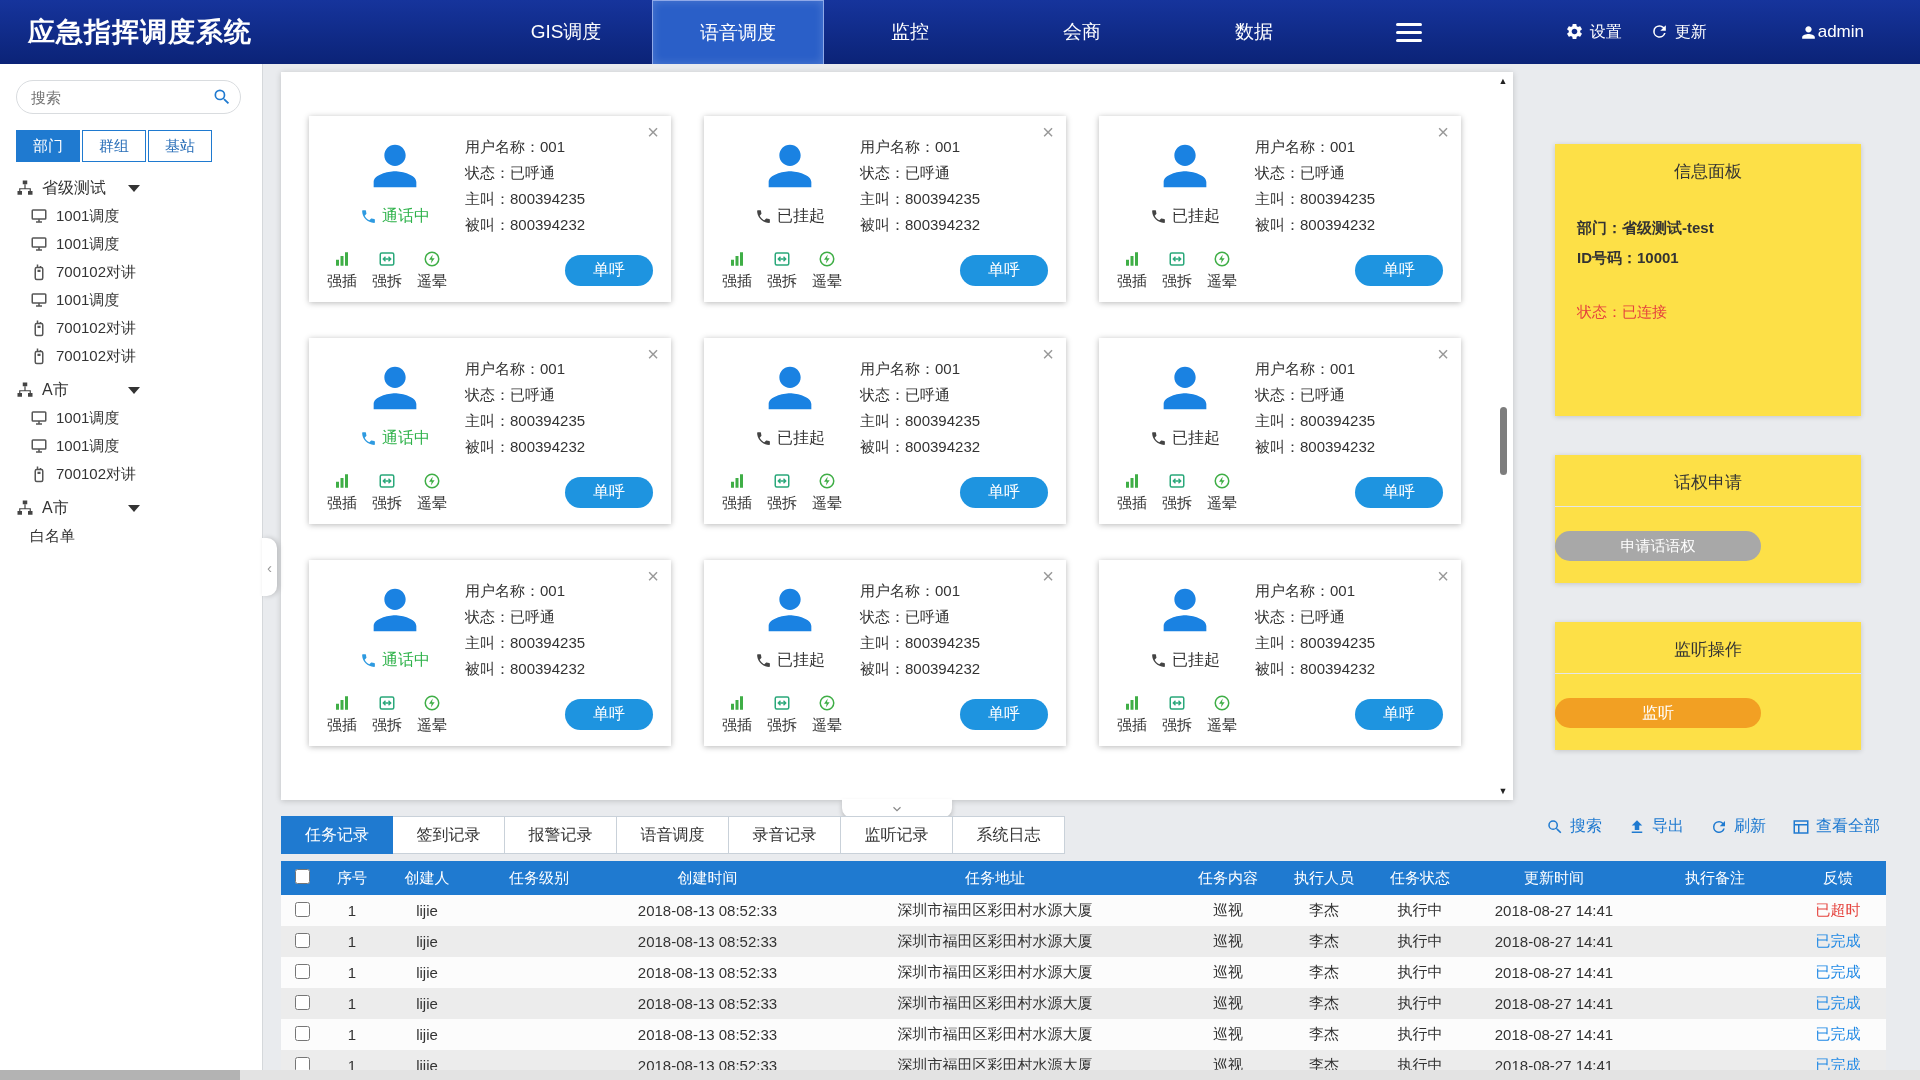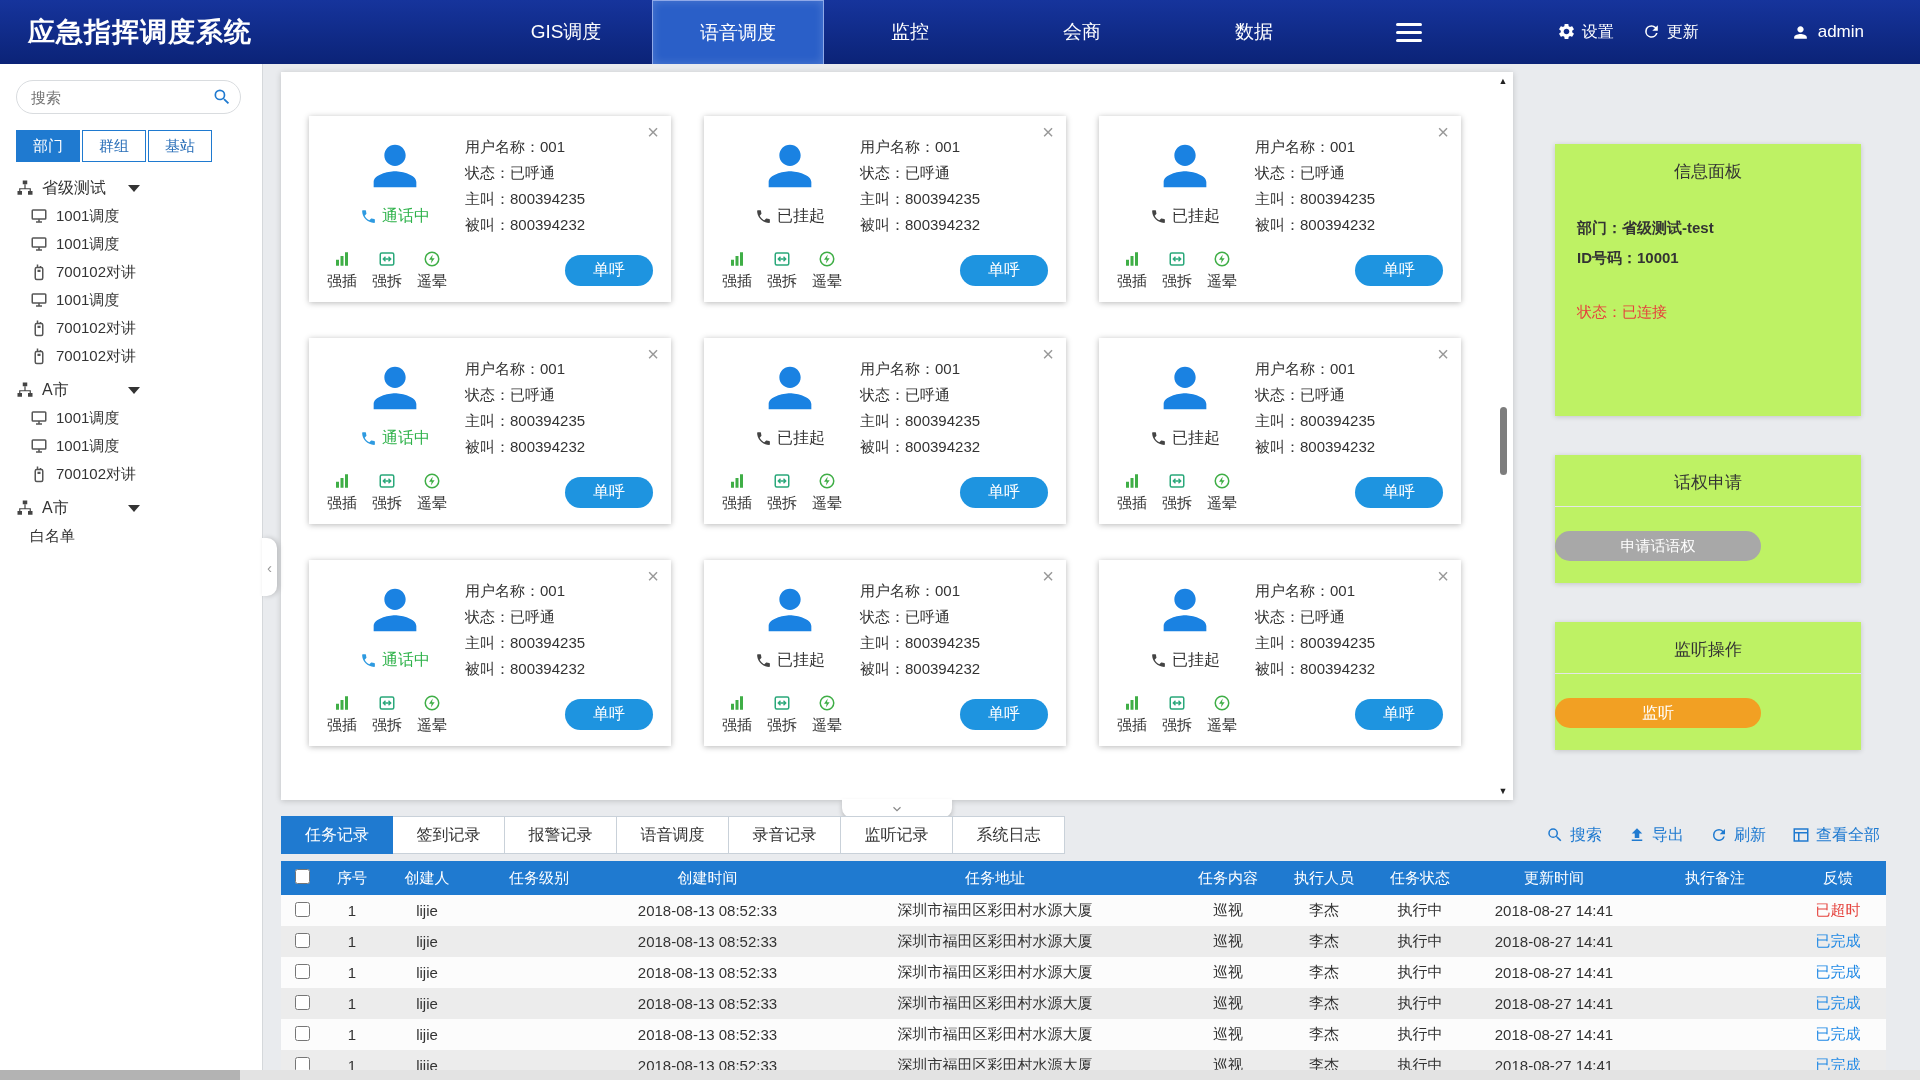--- a/index.html
+++ b/index.html
@@ -15,21 +15,21 @@
   }
   .app-title { font-size:27px; font-weight:bold; padding:0 28px; letter-spacing:1px; white-space:nowrap; }
   .main-nav { display:flex; height:100%; margin-left:200px; }
   .nav-item { width:172px; display:flex; align-items:center; justify-content:center; font-size:19px; cursor:pointer; }
   .nav-item.active { background:#2a5fc8; border:1px solid #8fa9e8; border-bottom:none; box-shadow:inset 0 0 10px rgba(255,255,255,.18); }
   .burger { width:26px; display:flex; flex-direction:column; gap:5px; margin-left:56px; cursor:pointer; }
   .burger span { display:block; height:3px; background:#fff; border-radius:2px; }
   .header-right { margin-left:auto; display:flex; align-items:center; gap:28px; padding-right:56px; }
   .hbtn { display:flex; align-items:flex-start; gap:6px; font-size:16px; cursor:pointer; white-space:nowrap; }
   .hbtn svg, .user svg { width:19px; height:19px; }
-  .user { display:flex; align-items:center; gap:8px; margin-left:64px; font-size:17px; cursor:pointer; }
+  .user { display:flex; align-items:center; margin-left:64px; font-size:17px; cursor:pointer; }
   
   aside.sidebar {
     position:absolute; top:64px; left:0; bottom:10px; width:263px;
     background:#fff; border-right:1px solid #d5d8db; z-index:3;
   }
   .search-box { position:relative; margin:16px; }
   .search-box input {
     width:225px; height:34px; border:1px solid #d9dcdf; border-radius:17px;
     padding:0 38px 0 14px; font-size:15px; color:#555; outline:none;
     font-family:"Liberation Sans","DejaVu Sans",sans-serif;
@@ -96,38 +96,38 @@
   .vs-up { top:0; } .vs-down { bottom:0; }
   .vs-thumb { position:absolute; left:5px; top:46%; width:7px; height:68px; background:#7d7d7d; border-radius:4px; cursor:pointer; }
   .expand-tab {
     position:absolute; left:50%; transform:translateX(-50%); bottom:-18px;
     width:110px; height:19px; background:#fff; border-radius:0 0 10px 10px;
     box-shadow:0 3px 5px rgba(0,0,0,.2); display:flex; align-items:center; justify-content:center; cursor:pointer;
   }
   .expand-tab svg { width:18px; height:14px; }
   
   .right-col { position:absolute; top:80px; left:1292px; width:306px; }
-  .panel { background:#bef264; box-shadow:0 1px 5px rgba(0,0,0,.16); margin-bottom:39px; padding-bottom:22px; }
+  .panel { background:#fde047; box-shadow:0 1px 5px rgba(0,0,0,.16); margin-bottom:39px; padding-bottom:22px; }
   .panel-title { text-align:center; font-size:17px; padding:16px 0 12px; color:#333; }
   .panel-divider { height:1px; background:#e4e6e8; margin:0 0 0 0; }
   .panel.info-panel { height:272px; }
   .info-body { padding:18px 22px 0; font-size:15px; line-height:30px; color:#333;font-weight:bold; }
   .info-status { padding:30px 22px 0; font-size:15px; color:#e5433e; }
   .panel-btn-wrap { display:flex; justify-content:flex-start; padding-top:24px; }
   .gray-btn {
     width:206px; height:30px; border:none; border-radius:15px; background:#a8a8a8; color:#fff;
     font-size:15px; cursor:pointer; font-family:"Liberation Sans","DejaVu Sans",sans-serif;
   }
   .orange-btn {
     width:206px; height:30px; border:none; border-radius:15px; background:#f2a023; color:#fff;
     font-size:16px; cursor:pointer; font-family:"Liberation Sans","DejaVu Sans",sans-serif;
   }
   
   .bottom { position:absolute; left:18px; right:0; top:752px; bottom:0; }
-  .bottom-bar { display:flex; align-items:center; height:38px; }
+  .bottom-bar { display:flex; align-items:flex-start; height:38px; }
   .btabs { display:flex; }
   .btab {
     min-width:112px; height:38px; line-height:36px; text-align:center; font-size:16px;
     background:#fff; border:1px solid #c9d1d9; border-left:none; color:#333; cursor:pointer; padding:0 10px;
   }
   .btab:first-child { border-left:1px solid #c9d1d9; }
   .btab.active { background:#1f7ad0; border-color:#1f7ad0; color:#fff; }
   .btools { margin-left:auto; display:flex; gap:26px; padding-right:40px; }
   .tool { display:flex; align-items:center; gap:6px; color:#1f7ad0; font-size:16px; cursor:pointer; white-space:nowrap; }
   .tool svg { width:18px; height:18px; }

